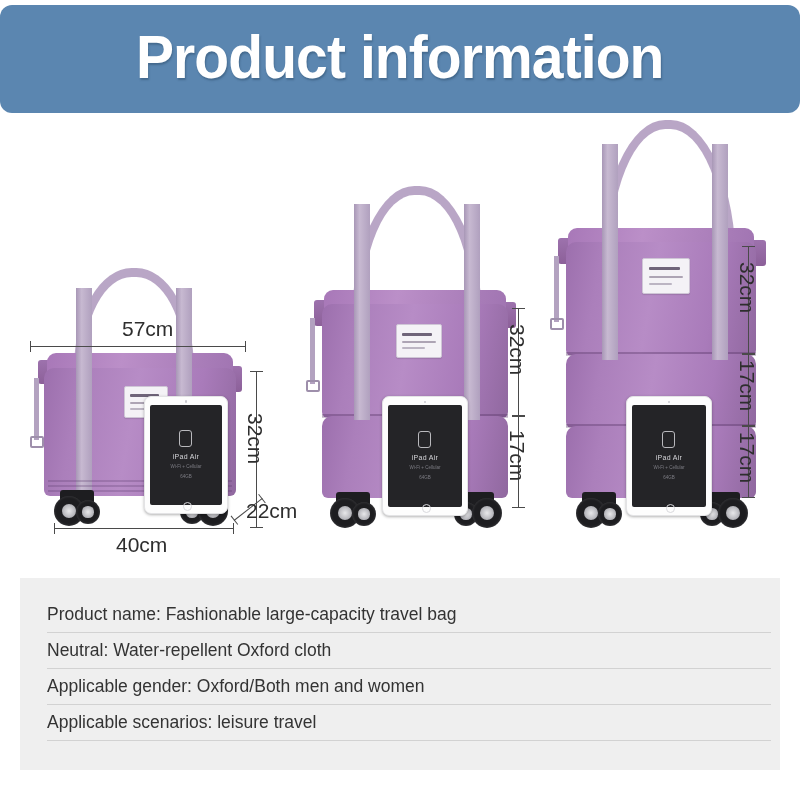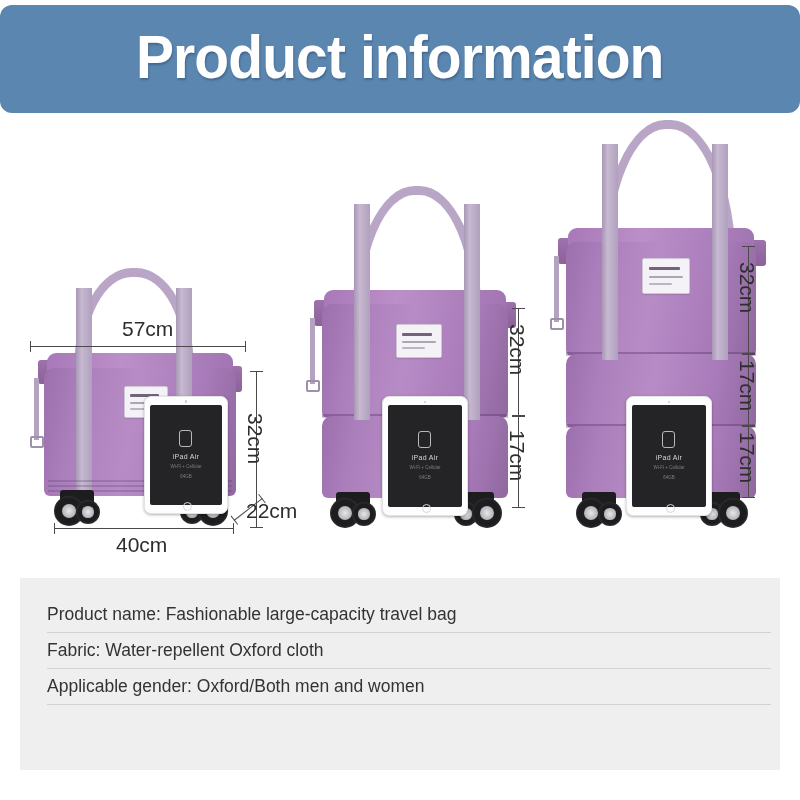--- a/index.html
+++ b/index.html
@@ -361,18 +361,19 @@
 
       <div class="dim-v" style="left:200px;top:298px;height:72px;"></div>
       <div class="dim-label vert" style="left:210px;top:304px;">17cm</div>
     </div>
 
   </div>
 
   <div class="spec-panel">
     <div class="spec-rows">
       <div class="spec-row">Product name: Fashionable large-capacity travel bag</div>
-      <div class="spec-row">Fabric: Water-repellent Oxford cloth</div>
+      <div class="spec-row">Neutral: Water-repellent Oxford cloth</div>
       <div class="spec-row">Applicable gender: Oxford/Both men and women</div>
+      <div class="spec-row">Applicable scenarios: leisure travel</div>
     </div>
   </div>
 
 </div>
 
 </body></html>

